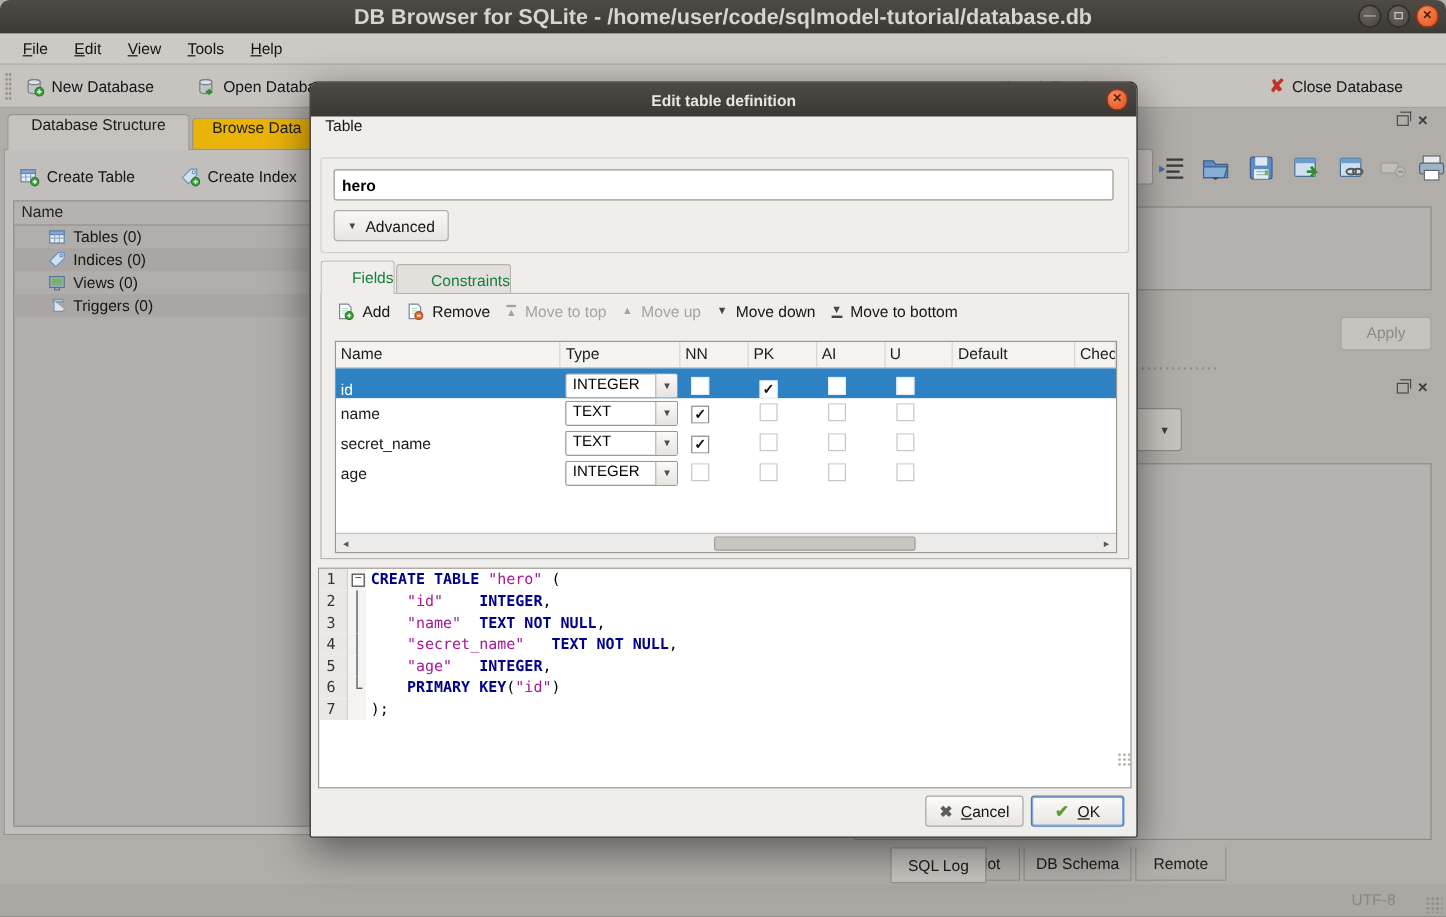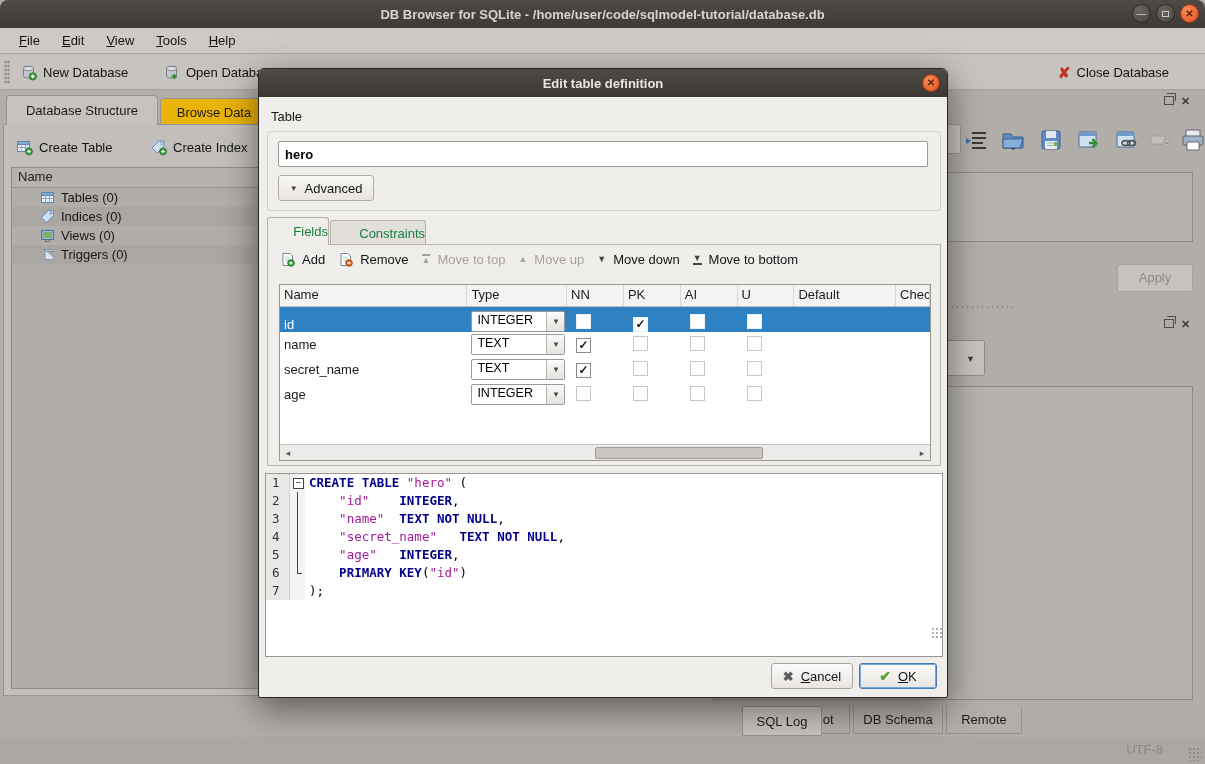--- a/index.html
+++ b/index.html
@@ -4,21 +4,21 @@
 <style>
   * { margin:0; padding:0; box-sizing:border-box; }
   html,body { width:1205px; height:764px; background:#000; overflow:hidden;
               font-family:"Liberation Sans", sans-serif; font-size:13px; color:#1a1a1a; }
   #screen { position:relative; width:1205px; height:764px; background:#b1ada9; }
 
   
   #titlebar { position:absolute; left:0; top:0; width:1205px; height:28px;
     background:linear-gradient(#4e4a46,#3d3935); border-radius:8px 8px 0 0;
     display:flex; align-items:center; justify-content:center; }
-  #titlebar .title { color:#d8d4cf; font-weight:bold; font-size:13px; }
+  #titlebar .title { color:#d8d4cf; font-weight:bold; font-size:18px; }
   .win-controls { position:absolute; right:6px; top:4px; display:flex; gap:5px; }
   .wbtn { width:19px; height:19px; border-radius:50%; background:radial-gradient(circle at 35% 30%, #6a655f, #49443f);
     border:1px solid #2d2a26; color:#cfcac4; font-size:10px; line-height:17px; text-align:center; }
   .wbtn.close { background:radial-gradient(circle at 35% 30%, #f58b5a, #e4511e); border-color:#9c3410; color:#581c04; font-weight:bold; }
   .wbtn .sq { display:inline-block; width:7px; height:6px; border:1px solid #cfcac4; margin-top:5px; }
 
   #menubar { position:absolute; left:0; top:28px; width:1205px; height:26px;
     background:#cdc9c5; border-bottom:1px solid #aaa6a2; display:flex; align-items:center; padding-left:10px; gap:4px; }
   .menu-item { display:inline-block; padding:3px 9px; color:#141414; }
   .fl::first-letter { text-decoration:underline; }
@@ -28,21 +28,21 @@
   .tb-handle { position:absolute; left:4px; top:6px; width:6px; height:24px;
     background-image:radial-gradient(#928e8a 1px, transparent 1.2px); background-size:3px 4px; }
   .tbtn { position:absolute; top:4px; height:28px; display:flex; align-items:center; gap:6px;
     padding:0 8px; color:#141414; }
   .tbtn.disabled { color:#8f8b87; }
   .icon16 { width:17px; height:17px; display:inline-block; position:relative; }
   .x-red { color:#c13226; font-weight:bold; font-size:15px; line-height:1; }
 
   
   .tab { position:absolute; border:1px solid #98948f; border-bottom:none;
-    border-radius:4px 4px 0 0; display:flex; align-items:center; justify-content:center; color:#1b1b1b; }
+    border-radius:4px 4px 0 0; display:flex; align-items:flex-start; justify-content:center; color:#1b1b1b; }
   .tab.active { background:#c6c2be; z-index:2; }
   .tab.inactive { background:#eab308; }
   #tab-structure { left:6px; top:95px; width:152px; height:30px; }
   #tab-browse { left:160px; top:98px; width:108px; height:27px; }
   #central-frame { position:absolute; left:3px; top:124px; width:699px; height:572px;
     background:#c2bebb; border:1px solid #98948f; }
   .panel-btn { position:absolute; top:9px; height:26px; display:flex; align-items:center; gap:6px; color:#141414; }
   #btn-create-table { left:12px; }
   #btn-create-index { left:146px; }
   #tree { position:absolute; left:7px; top:42px; width:684px; height:522px;
@@ -360,21 +360,21 @@
     <span id="status-enc">UTF-8</span>
     <span id="grip"></span>
   </div>
 
   <div id="dialog">
     <div id="dlg-title">
       <span class="t">Edit table definition</span>
       <span id="dlg-close">✕</span>
     </div>
 
-    <span class="dlg-label" style="top:40px">Table</span>
+    <span class="dlg-label" style="top:28px">Table</span>
     <div id="grp-table">
       <input id="table-name-input" value="hero" style="">
       <span id="btn-advanced">
         <span class="tri-down">▼</span>
         <span>Advanced</span>
       </span>
     </div>
 
     <div class="dtab" id="dtab-fields">
         <span>Fields</span>

